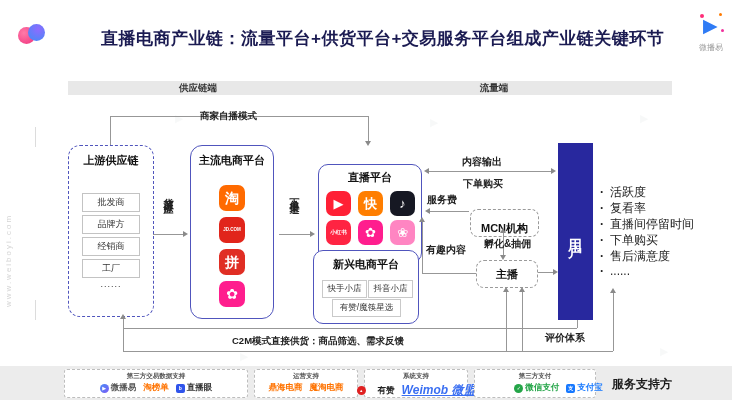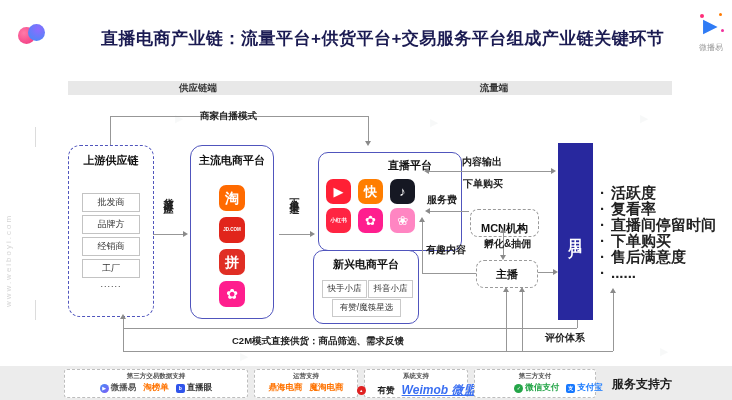--- a/index.html
+++ b/index.html
@@ -44,21 +44,21 @@
 
   .dashbox{border:1.2px dashed #9a9a9a;border-radius:8px;background:#fff;display:flex;
            align-items:center;justify-content:center;font-size:11px;font-weight:bold;color:#111;}
 
   .flowlbl{font-size:10px;font-weight:bold;color:#222;white-space:nowrap;}
   .vlabel{writing-mode:vertical-rl;text-orientation:upright;font-size:10px;font-weight:bold;color:#222;letter-spacing:2px;}
 
   
   .userbar{background:#28289e;display:flex;align-items:center;justify-content:center;}
   .usertext{writing-mode:vertical-rl;text-orientation:upright;color:#fff;font-size:14px;font-weight:bold;letter-spacing:5px;}
-  .metric{font-size:15px;font-weight:700;color:#222;height:16px;white-space:nowrap;}
+  .metric{font-size:12px;font-weight:400;color:#222;height:16px;white-space:nowrap;}
   .metric::before{content:"·";margin-right:6px;font-weight:bold;}
 
   
   .hl{position:absolute;height:1px;background:#979797;}
   .vl{position:absolute;width:1px;background:#979797;}
   .ah{position:absolute;width:0;height:0;border-style:solid;}
   .ah-r{border-width:3.5px 0 3.5px 5px;border-color:transparent transparent transparent #8a8a8a;}
   .ah-l{border-width:3.5px 5px 3.5px 0;border-color:transparent #8a8a8a transparent transparent;}
   .ah-u{border-width:0 3.5px 5px 3.5px;border-color:transparent transparent #8a8a8a transparent;}
   .ah-d{border-width:5px 3.5px 0 3.5px;border-color:#8a8a8a transparent transparent transparent;}
@@ -142,21 +142,21 @@
       </div>
     <div class="picon abs" style="left: 28px; top: 135px; width: 26px; height: 26px; background-color: rgb(255, 30, 142);">
       <span class="pglyph g-big">✿</span>
       </div>
   </div>
 
   <div class="abs vlabel" style="left:287px;top:190px;">下单渠道</div>
   <div class="hl" style="left:279px;top:234px;width:32px;"></div>
   <div class="ah ah-r" style="left:310px;top:230.5px;"></div>
 
-  <div class="abs bigbox" style="left:318px;top:152px;width:102px;height:97px;border-radius:10px;padding-left:40px;">
+  <div class="abs bigbox" style="left:318px;top:164px;width:102px;height:97px;border-radius:10px;">
     <div class="boxtitle" style="margin-top:5px;">直播平台</div>
     <div class="picon abs" style="left: 7px; top: 26px; width: 25px; height: 25px; background-color: rgb(255, 32, 53);">
       <span class="pglyph">▶</span>
       </div>
     <div class="picon abs" style="left: 39px; top: 26px; width: 25px; height: 25px; background-color: rgb(255, 126, 0);">
       <span class="pglyph">快</span>
       </div>
     <div class="picon abs" style="left: 71px; top: 26px; width: 25px; height: 25px; background-color: rgb(22, 24, 35);">
       <span class="pglyph">♪</span>
       </div>

